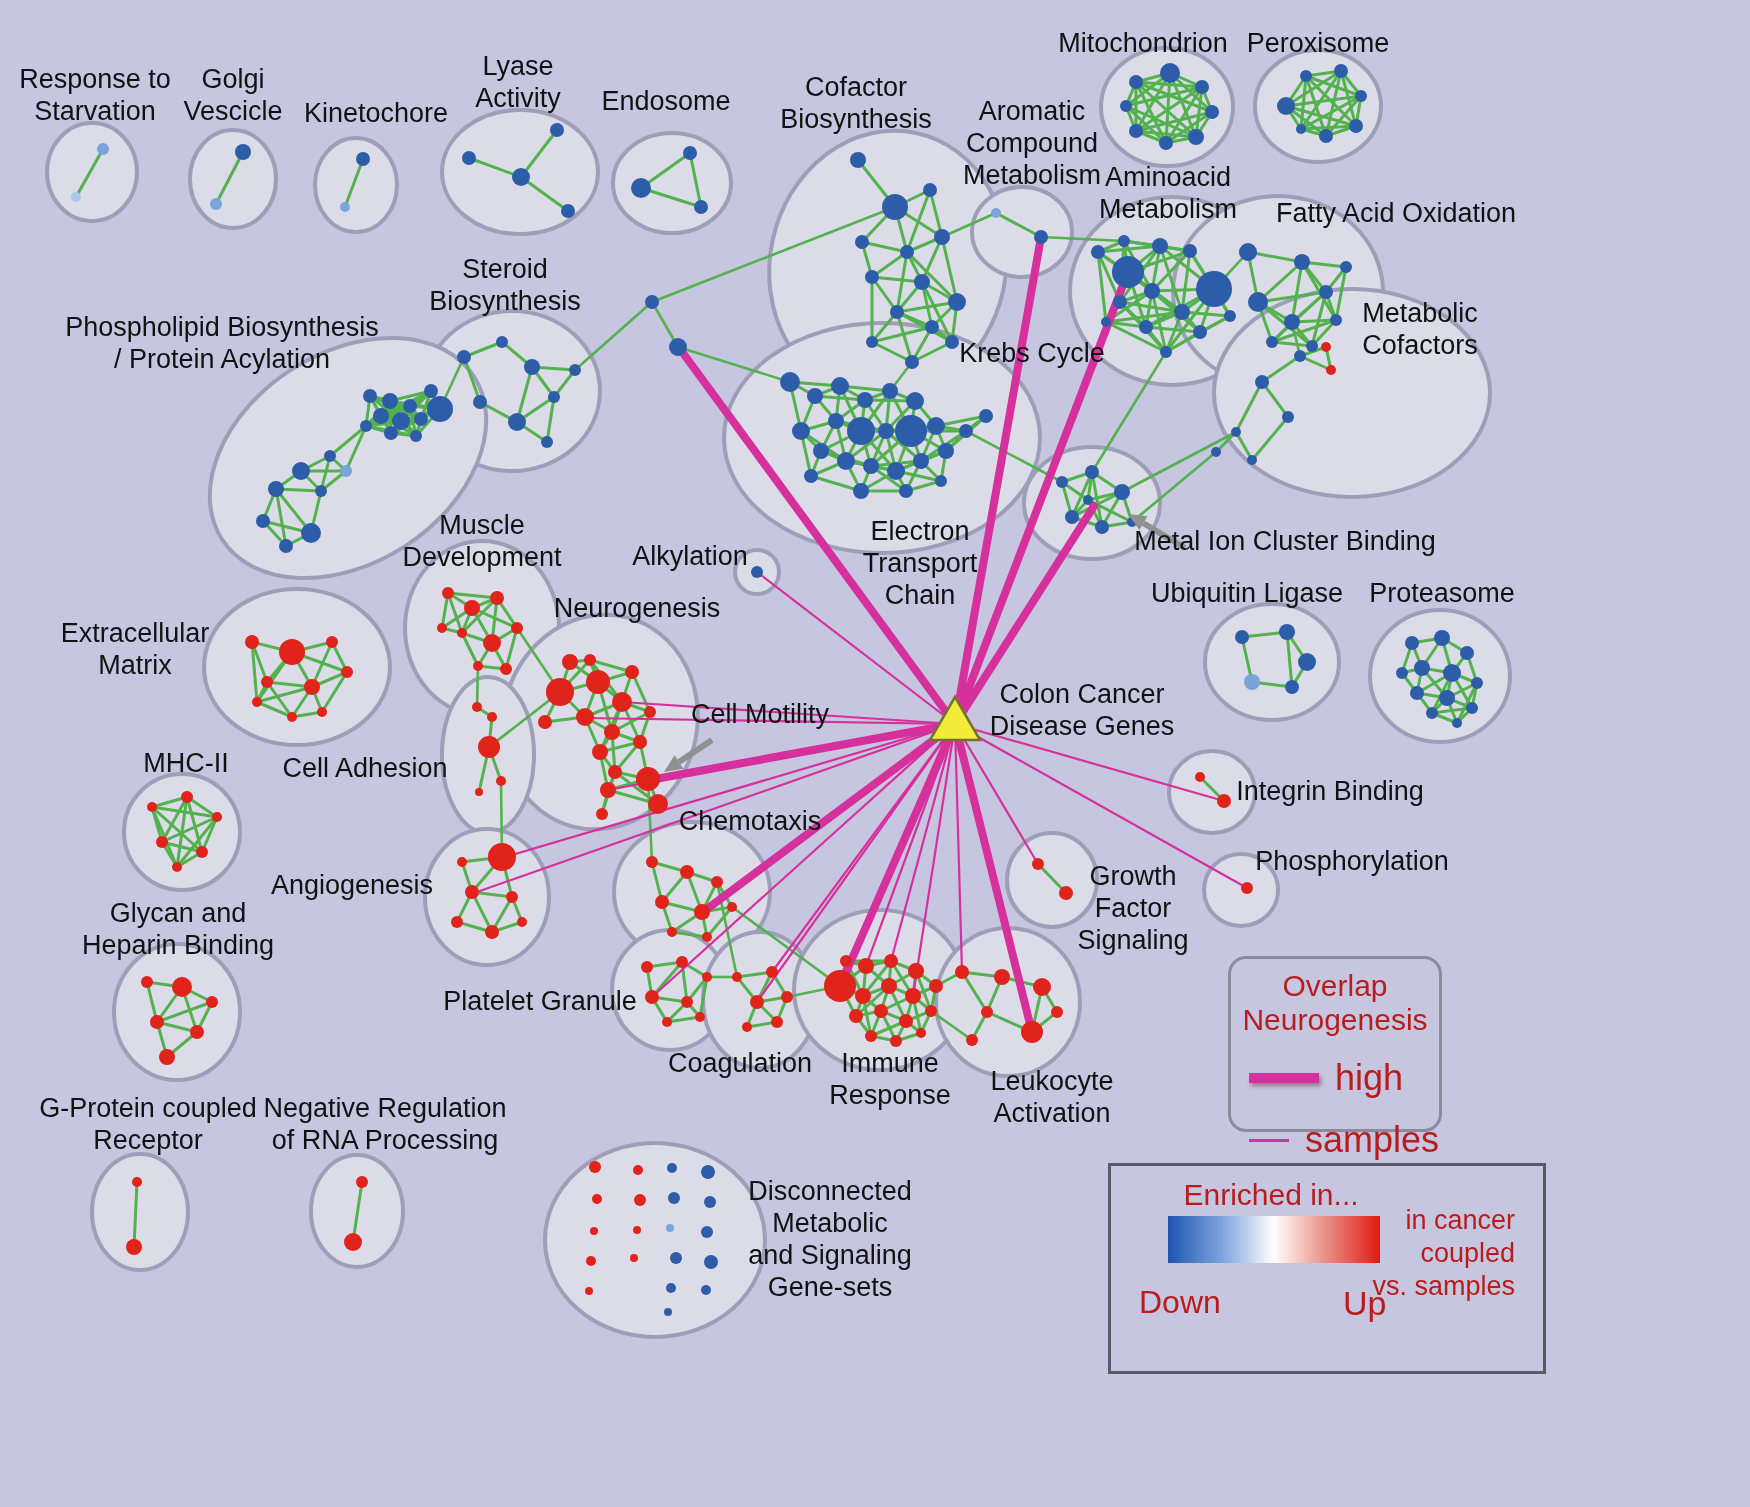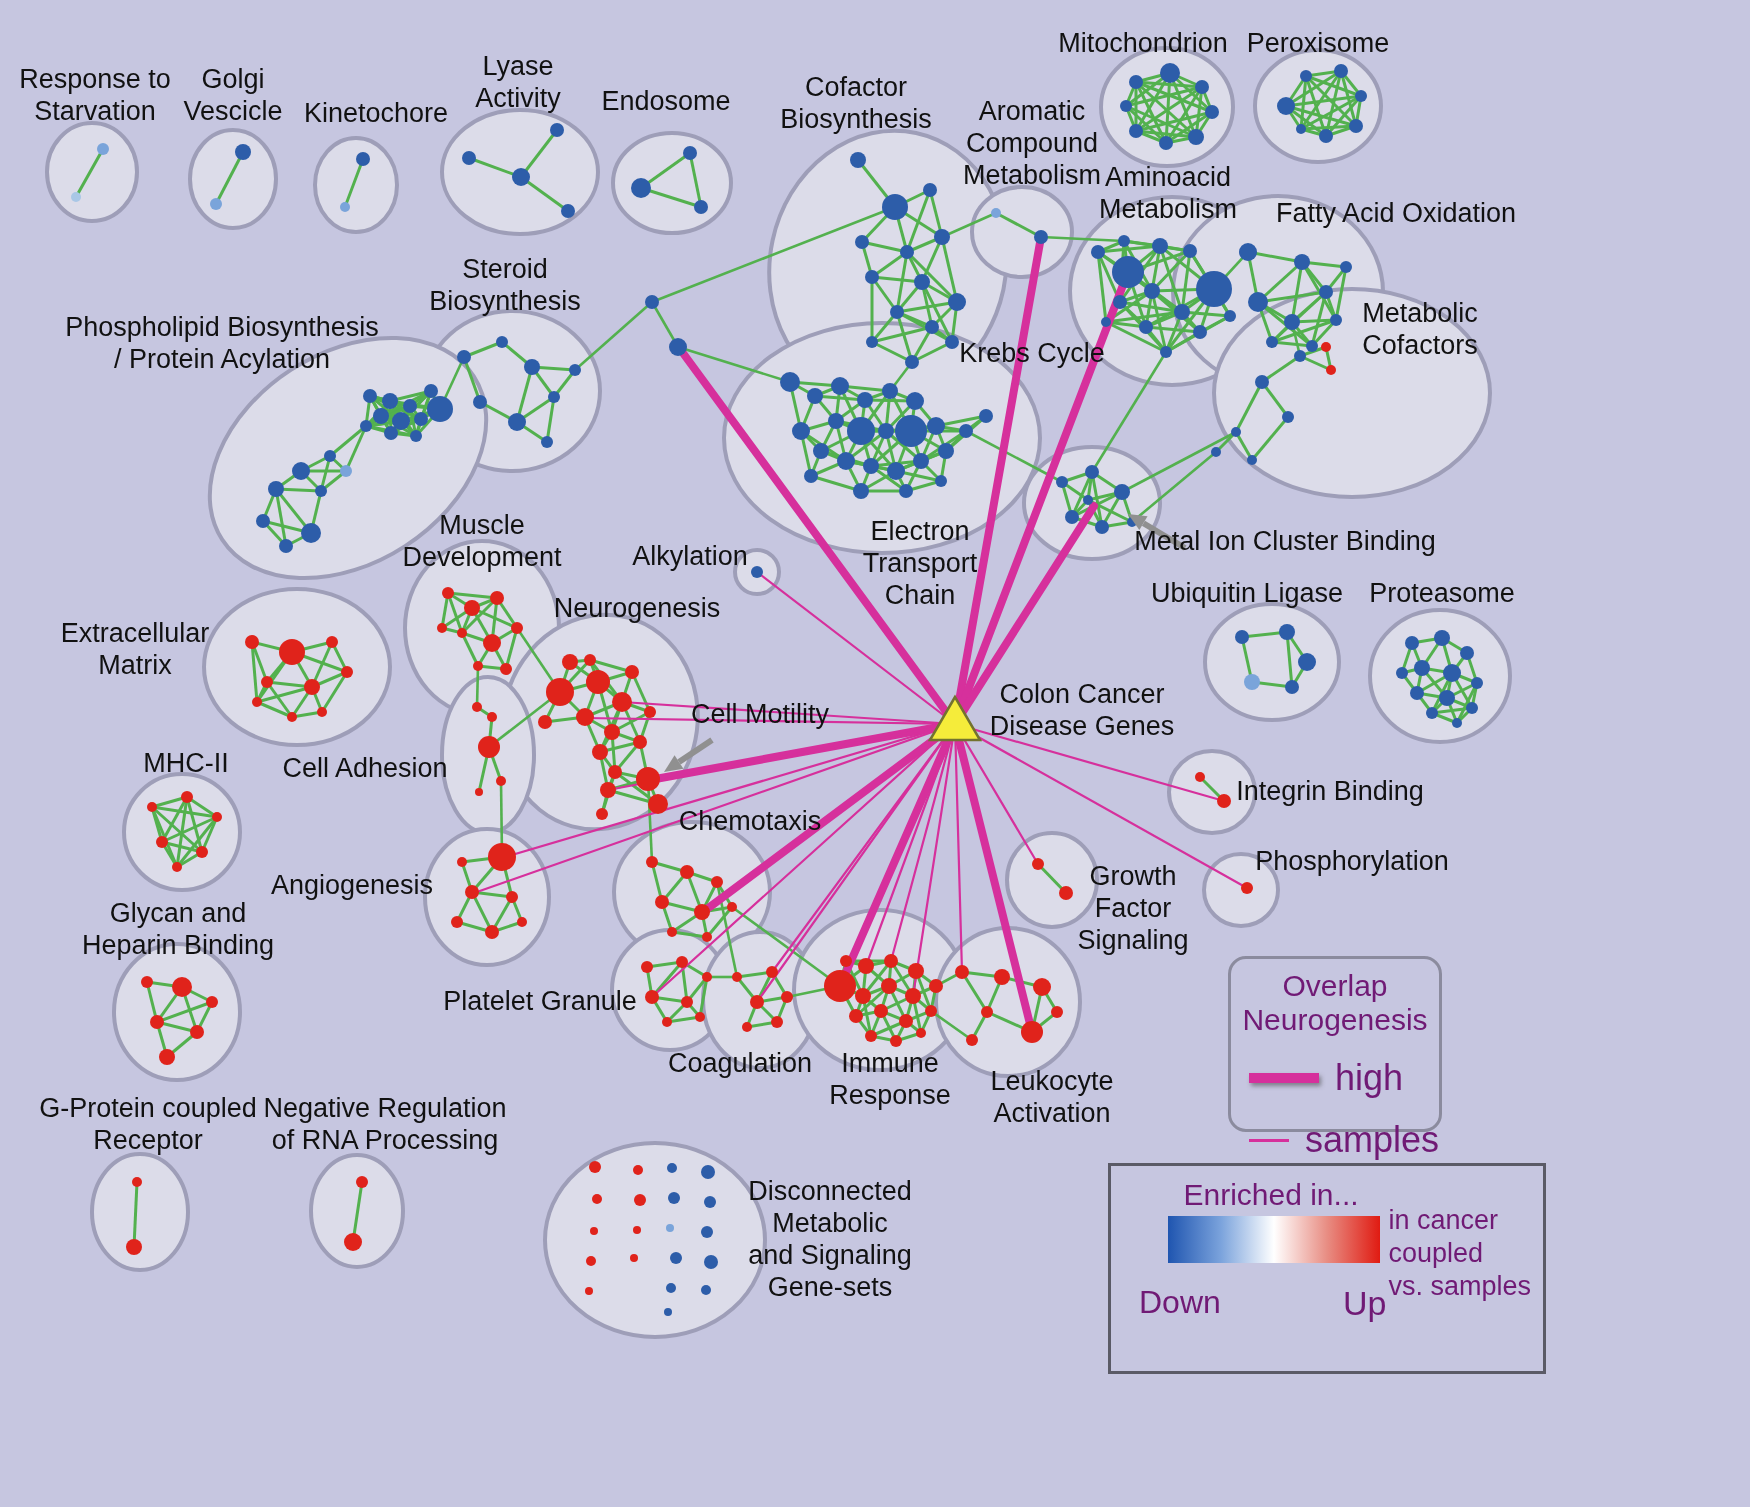--- a/index.html
+++ b/index.html
@@ -1,33 +1,33 @@
 <!DOCTYPE html>
 <html><head>
 <meta charset="utf-8">
 <style>
   html,body{margin:0;padding:0;}
   body{width:1750px;height:1507px;background:#c6c6e0;font-family:"Liberation Sans",sans-serif;}
   .stage{position:relative;width:1750px;height:1507px;overflow:hidden;background:#c6c6e0;}
   svg{position:absolute;left:0;top:0;}
   svg text{font-family:"Liberation Sans",sans-serif;}
-  .legend{position:absolute;box-sizing:border-box;color:#701a75;}
+  .legend{position:absolute;box-sizing:border-box;color:#b91c1c;}
   .legend-overlap{left:1228px;top:956px;width:214px;height:176px;border:3px solid #8b8b9e;border-radius:18px;}
   .lo-title{text-align:center;font-size:30px;line-height:34px;margin-top:10px;}
   .lo-row{display:flex;align-items:center;margin:20px 0 0 18px;}
   .lo-bar-high{width:70px;height:10px;background:#d6309c;box-shadow:2px 3px 4px rgba(70,70,70,.55);}
   .lo-bar-mod{width:70px;height:3px;background:#d6309c;}
   .lo-label{margin-left:16px;font-size:36px;}
   .legend-enriched{left:1108px;top:1163px;width:438px;height:211px;border:3px solid #5a5a66;}
   .le-title{position:absolute;left:0;width:320px;text-align:center;top:12px;font-size:30px;}
   .le-gradient{position:absolute;left:57px;top:50px;width:212px;height:47px;
     background:linear-gradient(to right,#1f55b0,#7ba3dc,#ffffff,#e88d83,#e01b12);}
   .le-down{position:absolute;left:28px;top:118px;font-size:32px;}
   .le-up{position:absolute;left:232px;top:118px;font-size:34px;}
-  .le-note{position:absolute;right:12px;top:38px;text-align:left;font-size:27px;line-height:33px;}
+  .le-note{position:absolute;right:28px;top:38px;text-align:right;font-size:27px;line-height:33px;}
 </style>
 </head>
 <body>
 
 <div class="stage">
   <svg id="net" width="1750" height="1507" viewBox="0 0 1750 1507">
       <g>
         <ellipse cx="92" cy="172" rx="45" ry="49" fill="#dcdce9" stroke="#9e9eb8" stroke-width="4"></ellipse>
         <ellipse cx="233" cy="179" rx="43" ry="49" fill="#dcdce9" stroke="#9e9eb8" stroke-width="4"></ellipse>
         <ellipse cx="356" cy="185" rx="41" ry="47" fill="#dcdce9" stroke="#9e9eb8" stroke-width="4"></ellipse>

